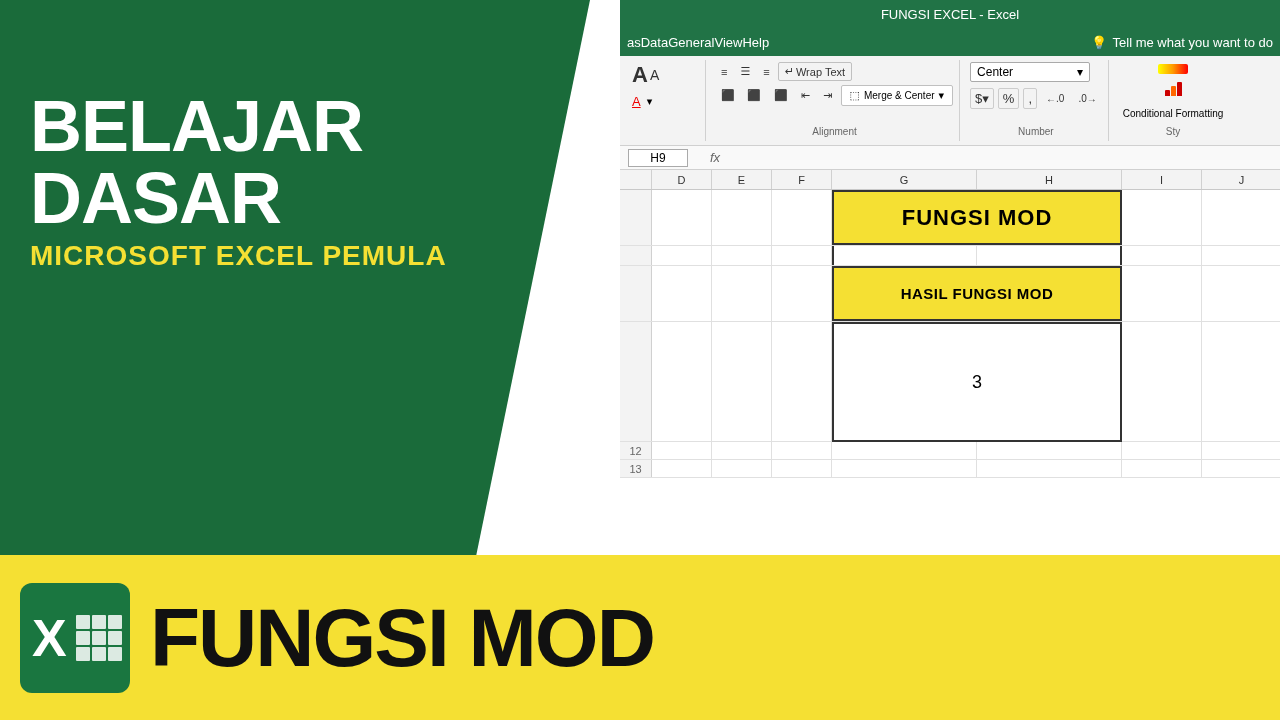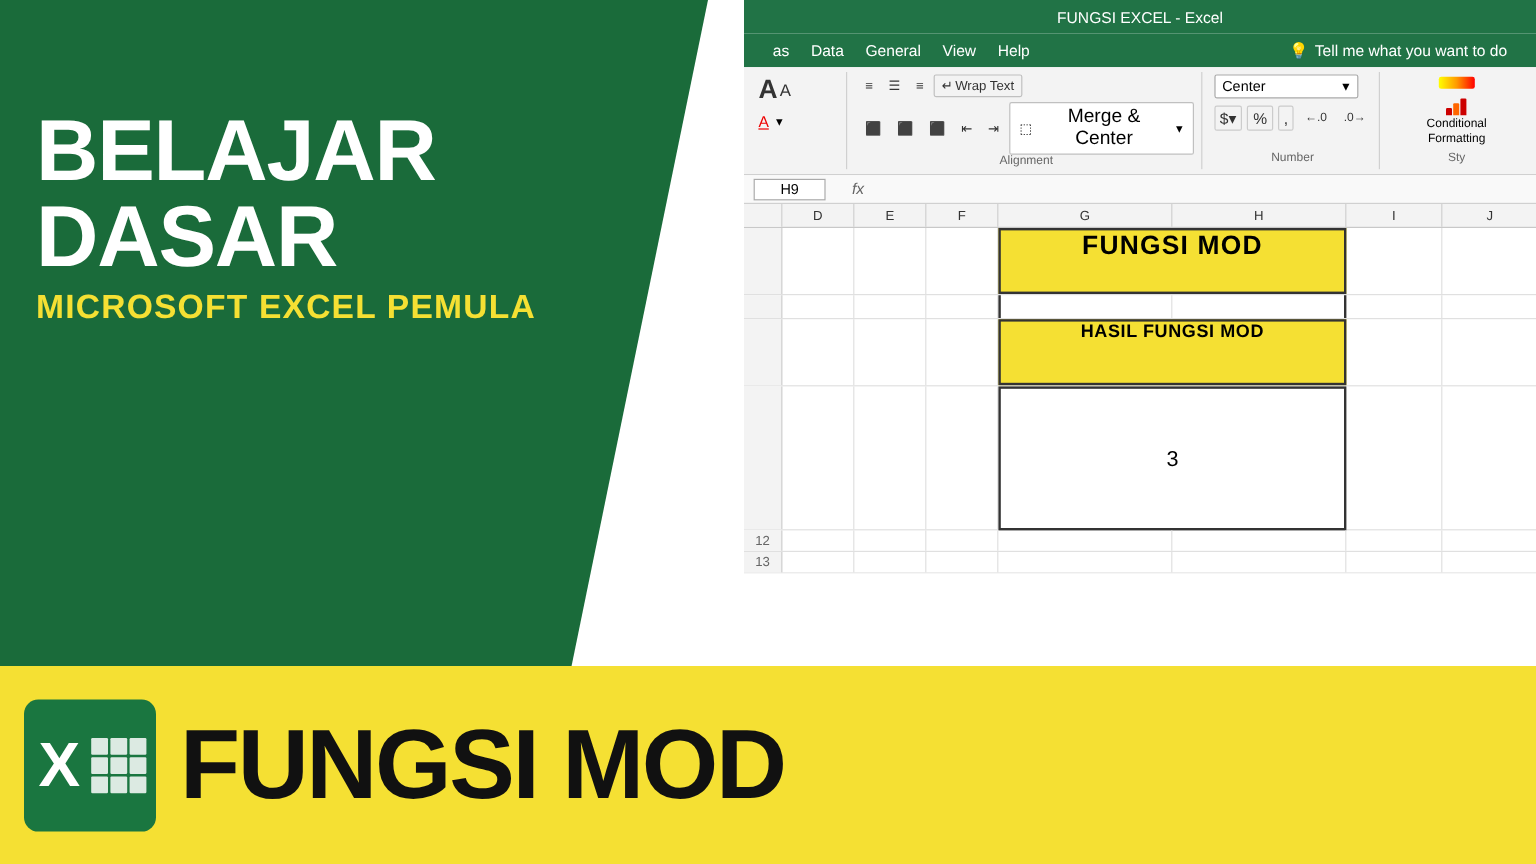--- a/index.html
+++ b/index.html
@@ -115,22 +115,21 @@
       color: #fff;
       font-size: 13px;
       font-weight: 400;
     }
 
     #ribbon-menu {
       height: 28px;
       background: #217346;
       display: flex;
       align-items: center;
-      padding: 0 24px;
-      gap: 18px;
+      padding: 0 7px;
     }
 
     #ribbon-menu span {
       color: #fff;
       font-size: 13px;
       cursor: pointer;
     }
 
     #tell-me {
       margin-left: auto;
@@ -277,21 +276,21 @@
       justify-content: center;
       font-size: 11px;
       color: #666;
       flex-shrink: 0;
     }
 
     .cell {
       border-right: 1px solid #e0e0e0;
       flex-shrink: 0;
       display: flex;
-      align-items: flex-start;
+      align-items: center;
       justify-content: center;
       font-size: 13px;
     }
 
     
     .col-d { width: 60px; }
     .col-e { width: 60px; }
     .col-f { width: 60px; }
     .col-g { width: 145px; }
     .col-h { width: 145px; }
@@ -444,21 +443,21 @@
           </button>
         </div>
         <div class="ribbon-row" style="gap:3px; margin-top:2px;">
           <button class="ribbon-btn">⬛</button>
           <button class="ribbon-btn">⬛</button>
           <button class="ribbon-btn">⬛</button>
           <button class="ribbon-btn">⇤</button>
           <button class="ribbon-btn">⇥</button>
           <button class="merge-btn">
             <span>⬚</span>
-            <span style="font-size:16px;">Merge &amp; Center</span>
+            <span style="font-size:10px;">Merge &amp; Center</span>
             <span>▾</span>
           </button>
         </div>
       </div>
       <div class="ribbon-group-label">Alignment</div>
     </div>
 
     <div class="ribbon-group" style="min-width:120px;">
       <div class="ribbon-group-content">
         <div class="number-dropdown">
@@ -478,21 +477,21 @@
 
     <div class="ribbon-group" style="min-width:100px;">
       <div class="ribbon-group-content">
         <div class="cond-format-btn">
           <div class="cf-icon-highlight"></div>
           <div class="cf-icon-bars">
             <div class="cf-icon-bar" style="height:6px;"></div>
             <div class="cf-icon-bar" style="height:10px; background:#ff6600;"></div>
             <div class="cf-icon-bar" style="height:14px; background:#cc0000;"></div>
           </div>
-          <div style="font-size:10px; text-align:center; line-height:1.2; margin-top:2px;">
+          <div style="font-size:10px; text-align:center; line-height:1.2; margin-top:12px;">
             <span>Conditional Formatting</span>
           </div>
         </div>
       </div>
       <div class="ribbon-group-label">Sty</div>
     </div>
 
   </div>
 
   <div id="formula-bar">

